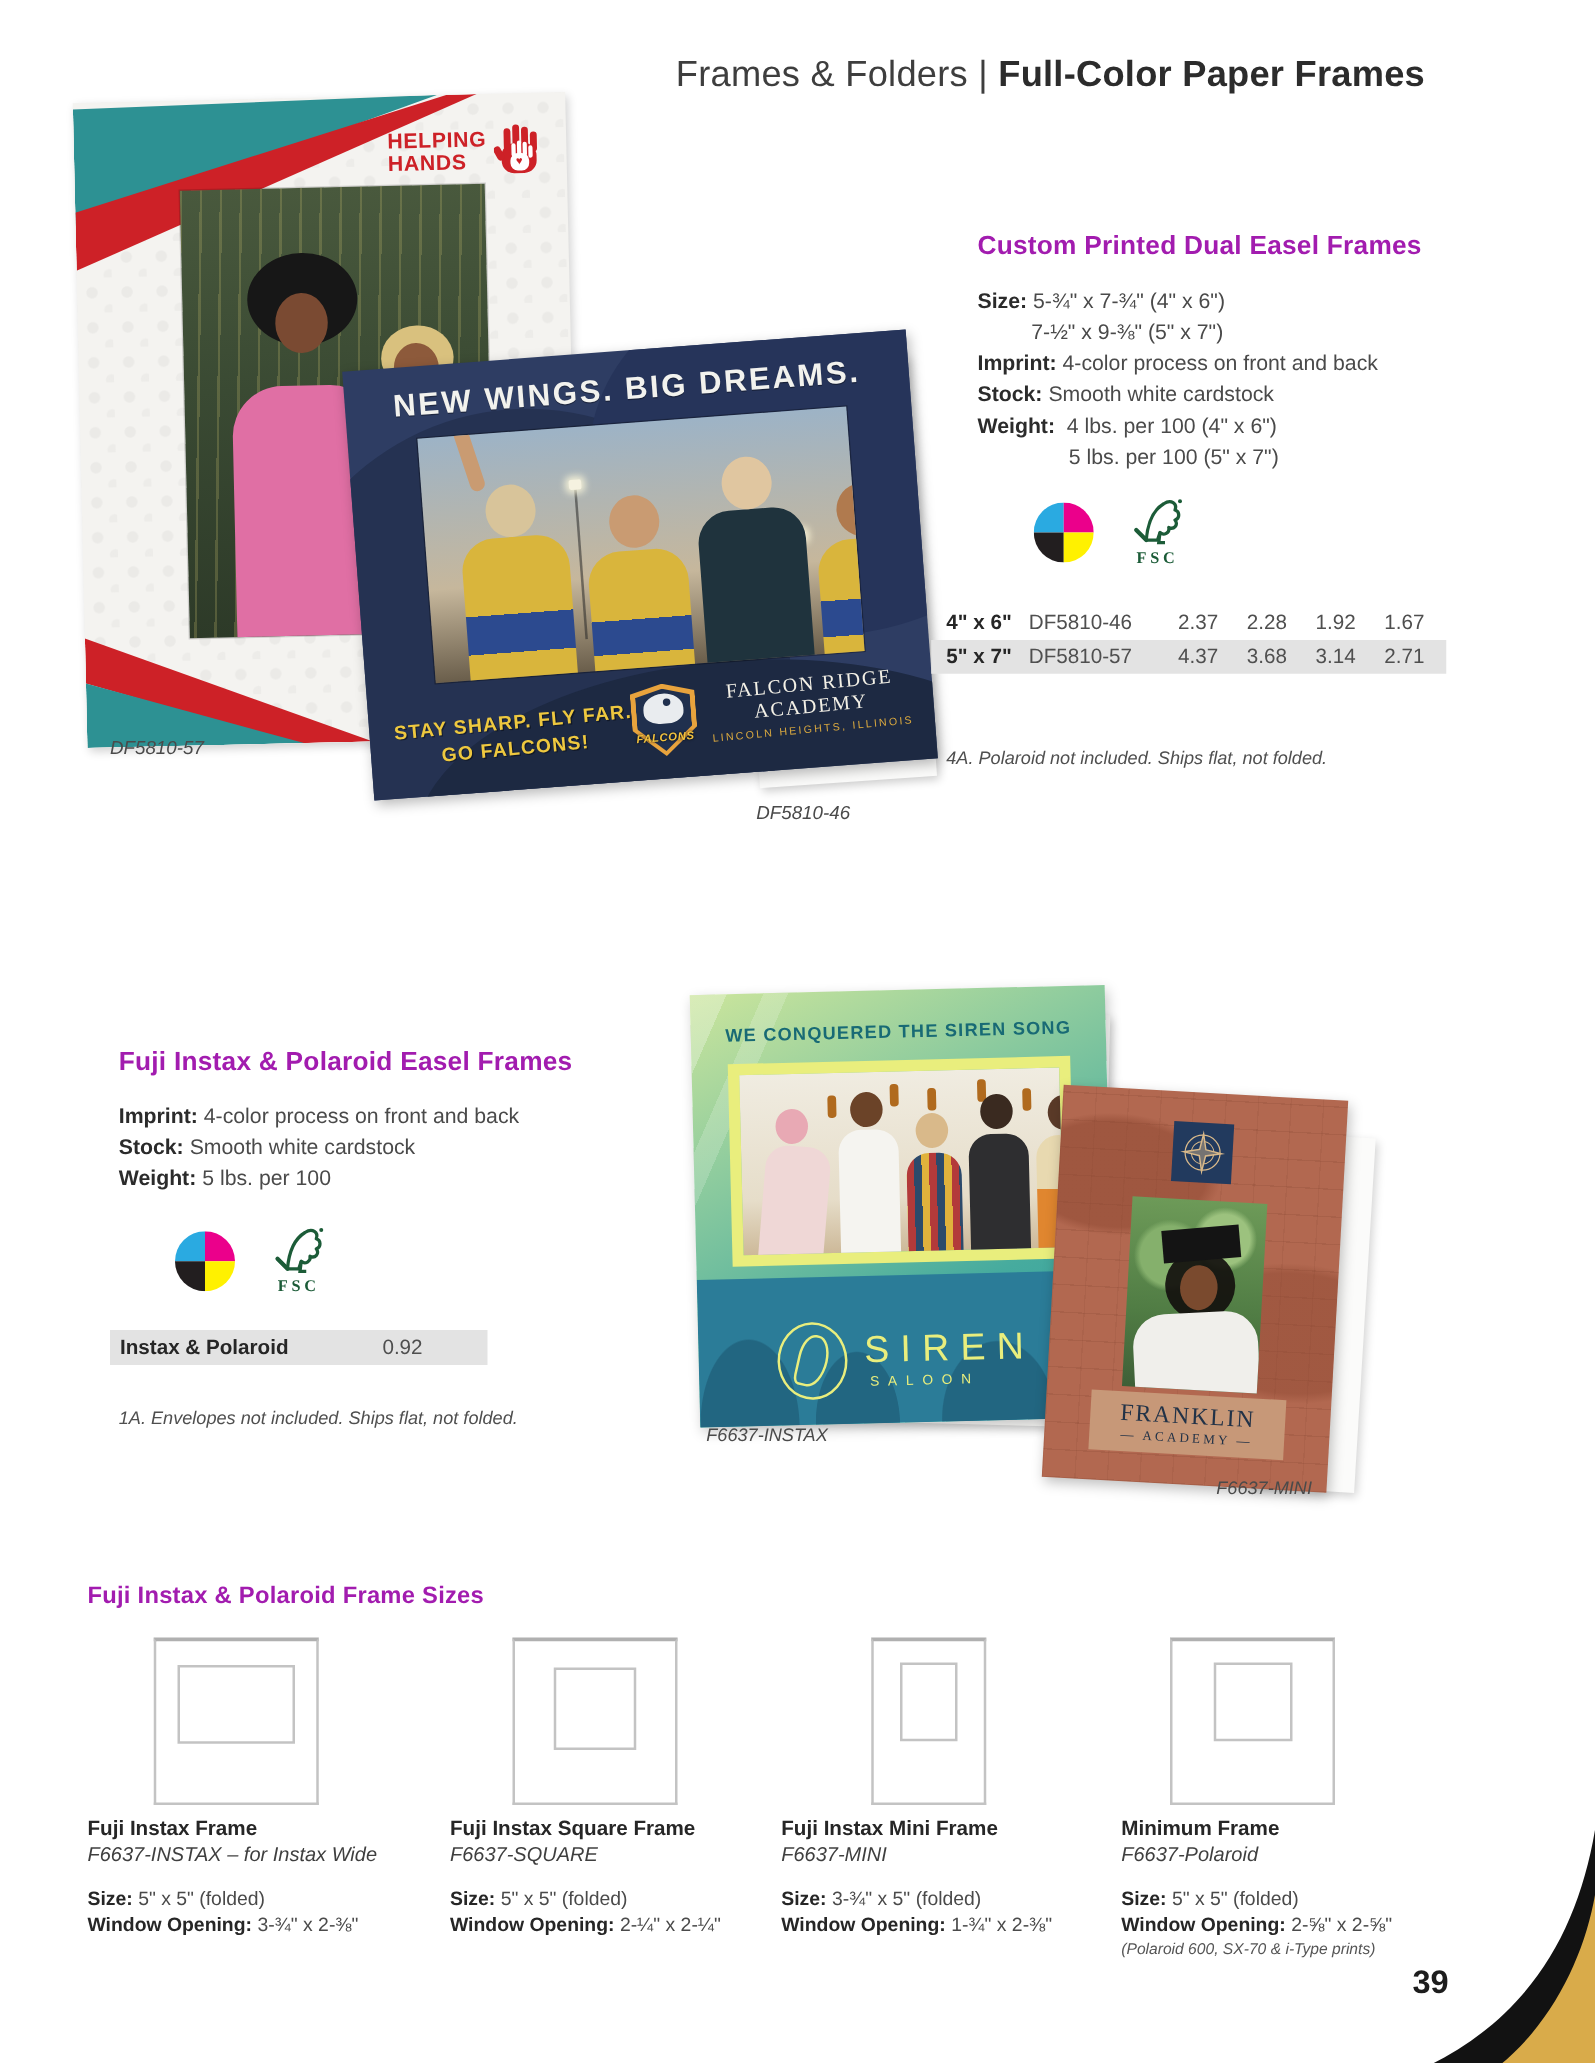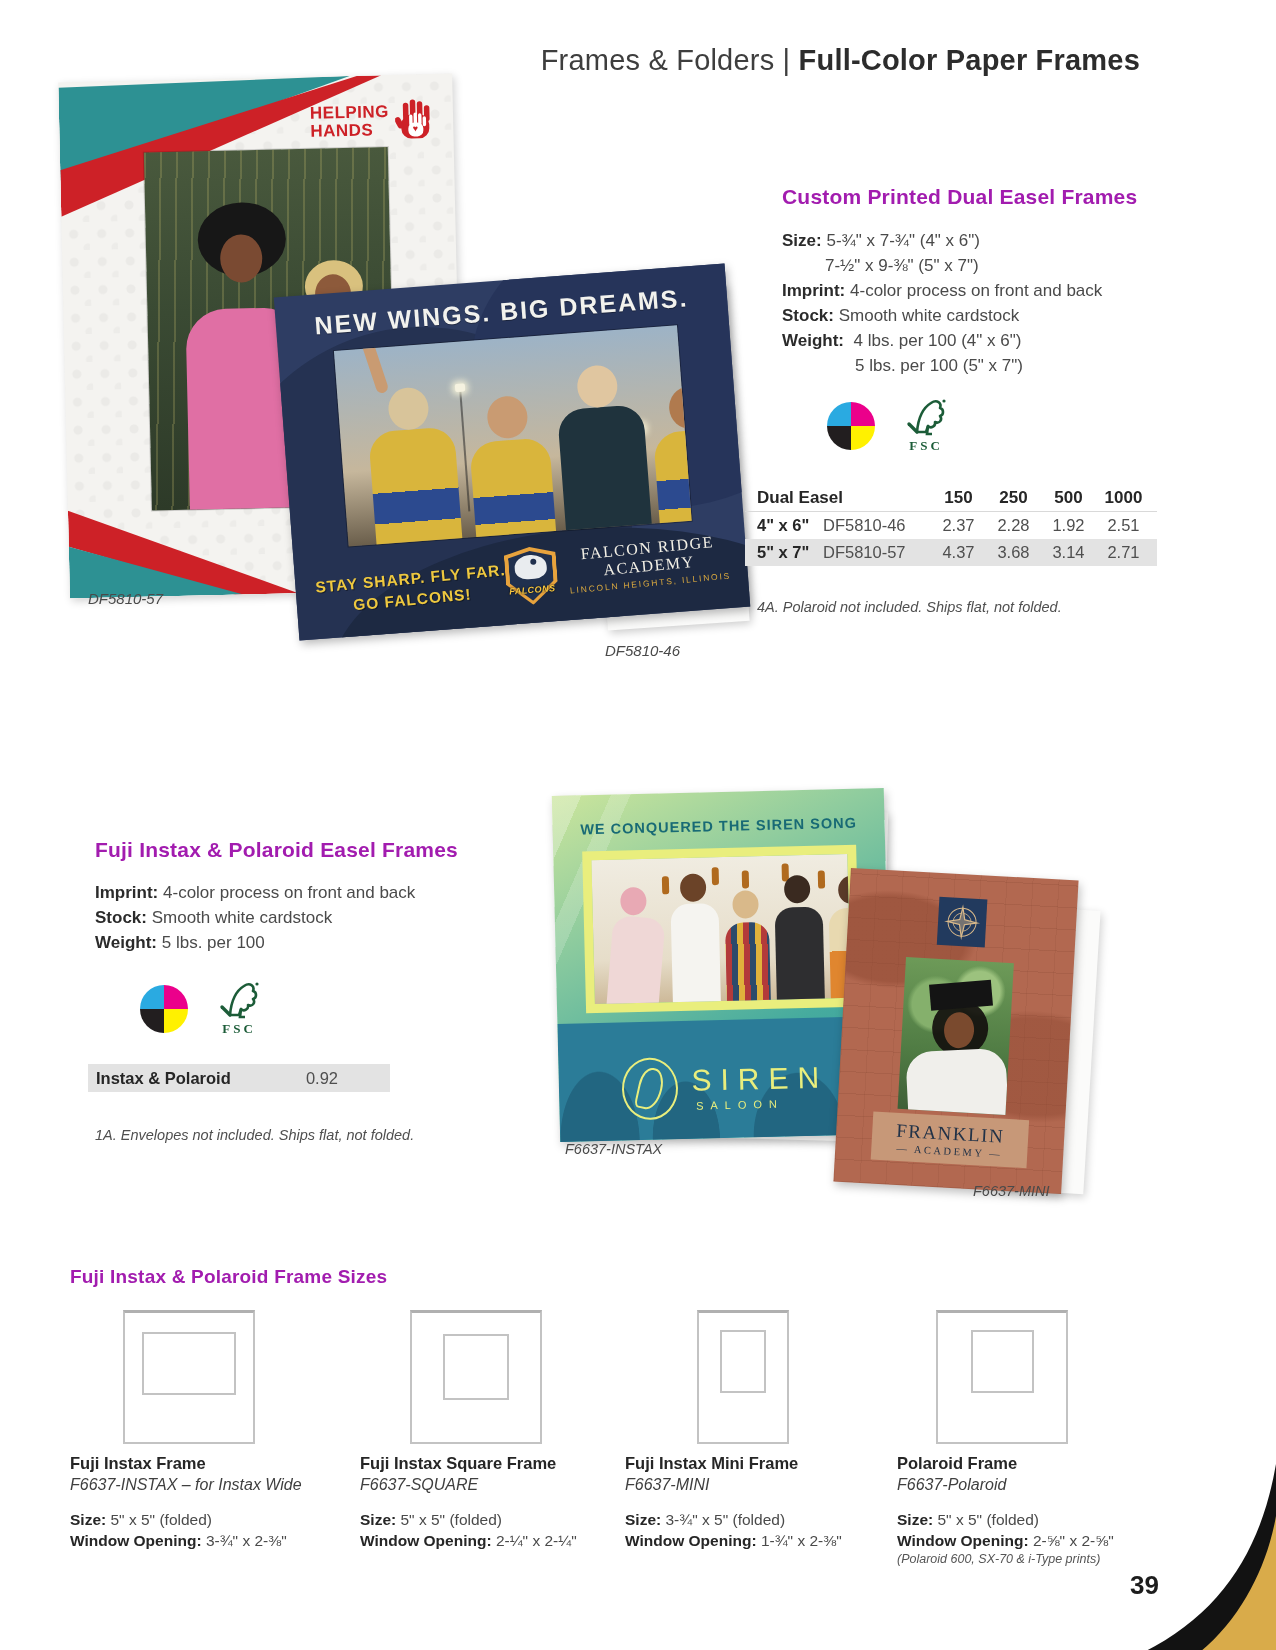--- a/index.html
+++ b/index.html
@@ -283,34 +283,27 @@
     <svg width="44" height="44" viewBox="0 0 44 44">
       <circle cx="40" cy="5" r="1.6" fill="#1c5c38"></circle>
       <path d="M5 28 L13 36" stroke="#1c5c38" stroke-width="3.4" fill="none" stroke-linecap="round"></path>
       <path d="M13 36 C14 24 17 13 27 7 C33 3 38 7 36 12 C40 13 40 19 36 20 C39 24 35 28 31 26 C32 30 27 33 24 30 L22 36 Z" fill="none" stroke="#1c5c38" stroke-width="2.6" stroke-linejoin="round"></path>
       <path d="M24 30 L23 38 L28 38" fill="none" stroke="#1c5c38" stroke-width="2.6"></path>
     </svg>
     <div class="fsc-txt">FSC</div>
   </div>
 
   <div class="ptable" style="left:745px; top:483px; width:412px;">
-    <div class="trow thead">
-      <span class="c-prod">Dual Easel</span>
-      <span class="c-q">150</span>
-      <span class="c-q">250</span>
-      <span class="c-q">500</span>
-      <span class="c-q">1000</span>
-    </div>
     <div class="trow">
       <span class="c-size">4" x 6"</span>
       <span class="c-sku">DF5810-46</span>
       <span class="c-q">2.37</span>
       <span class="c-q">2.28</span>
       <span class="c-q">1.92</span>
-      <span class="c-q">2.51</span>
+      <span class="c-q">1.67</span>
     </div>
     <div class="trow shade">
       <span class="c-size">5" x 7"</span>
       <span class="c-sku">DF5810-57</span>
       <span class="c-q">4.37</span>
       <span class="c-q">3.68</span>
       <span class="c-q">3.14</span>
       <span class="c-q">2.71</span>
     </div>
   </div>
@@ -442,21 +435,21 @@
 
   <div class="fs-text" style="left:625px; top:1452px; width:262px;">
     <div class="fs-name">Fuji Instax Mini Frame</div>
     <div class="fs-sku">F6637-MINI</div>
     <div class="fs-gap"></div>
     <div class="fs-line"><b>Size:</b> <span>3-¾" x 5" (folded)</span></div>
     <div class="fs-line"><b>Window Opening:</b> <span>1-¾" x 2-⅜"</span></div>
   </div>
 
   <div class="fs-text" style="left:897px; top:1452px; width:300px;">
-    <div class="fs-name">Polaroid Frame</div>
+    <div class="fs-name">Minimum Frame</div>
     <div class="fs-sku">F6637-Polaroid</div>
     <div class="fs-gap"></div>
     <div class="fs-line"><b>Size:</b> <span>5" x 5" (folded)</span></div>
     <div class="fs-line"><b>Window Opening:</b> <span>2-⅝" x 2-⅝"</span></div>
     <div class="fs-note">(Polaroid 600, SX-70 &amp; i-Type prints)</div>
   </div>
 
   <div class="pageno">39</div>
   <div class="corner">
     <svg width="132" height="188" viewBox="0 0 132 188">

